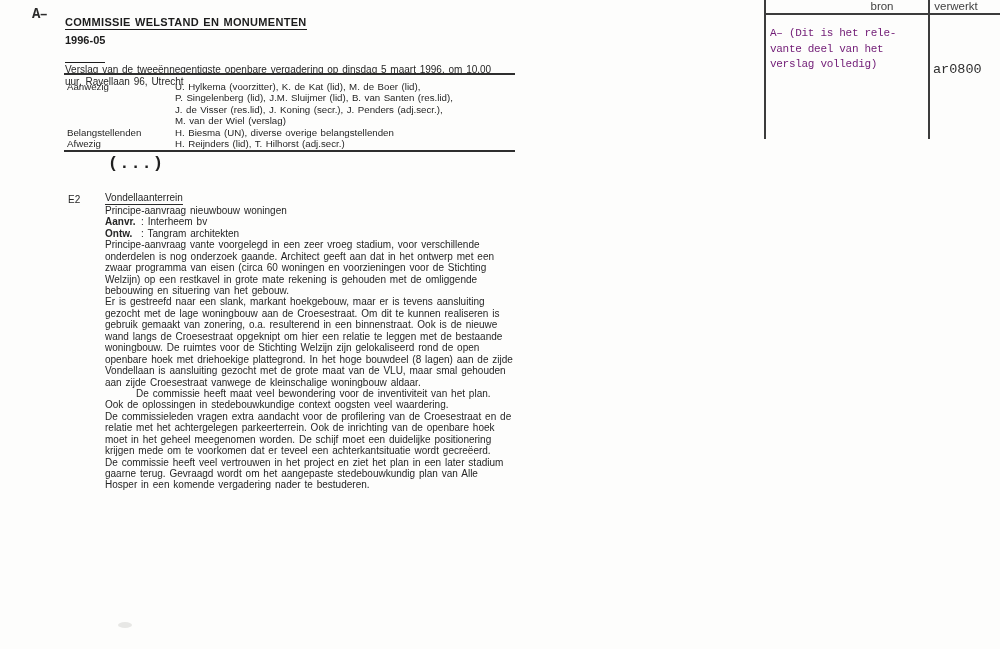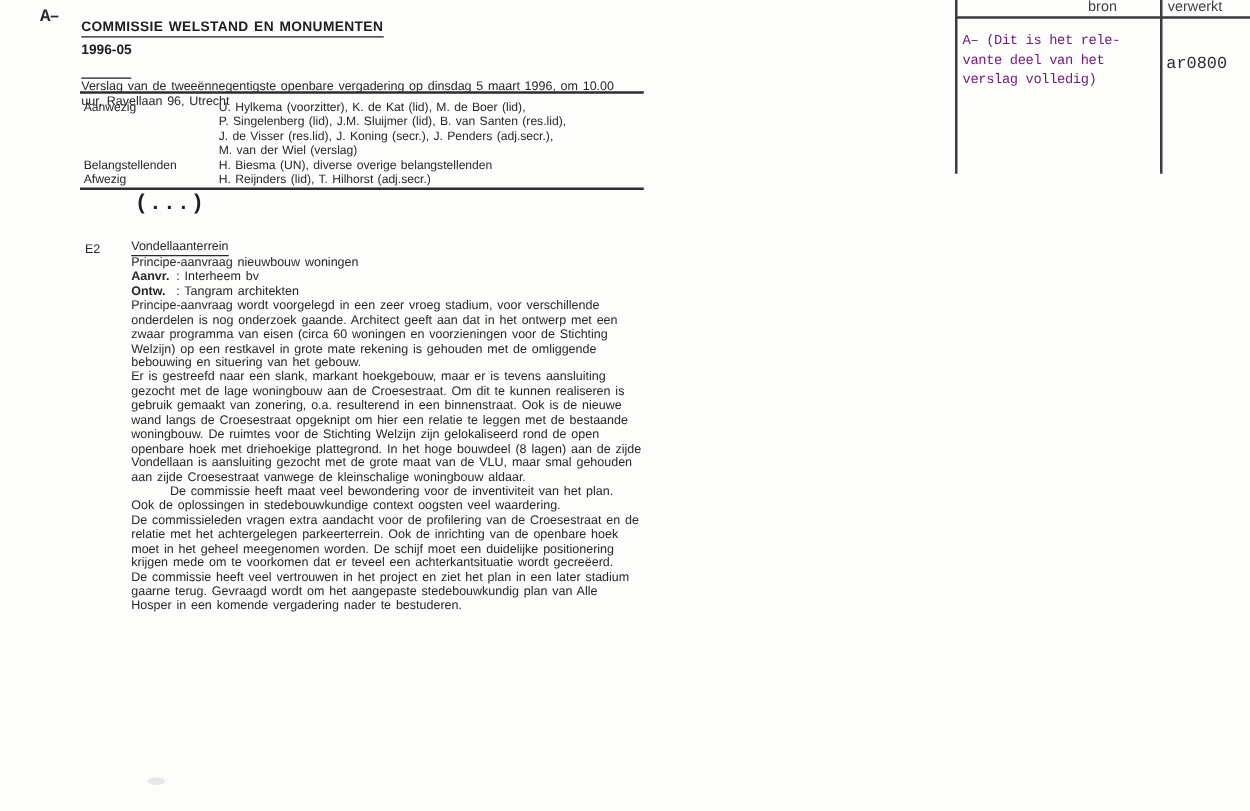--- a/index.html
+++ b/index.html
@@ -60,21 +60,21 @@
   .stamp-header { position: absolute; top: 0px; font-size: 11.5px; color: #3f3f3f; text-align: center; }
   .stamp-header-bron { left: 764px; width: 164px; padding-left: 36px; }
   .stamp-header-verwerkt { left: 928px; width: 56px; }
   .stamp-note {
     position: absolute; left: 770px; top: 26px;
     font-family: "Liberation Mono", "DejaVu Sans Mono", monospace;
     font-size: 11px; line-height: 15.5px; color: #701a75; letter-spacing: -0.3px;
   }
   .stamp-note div { white-space: nowrap; }
   .stamp-code {
-    position: absolute; left: 933px; top: 44px;
+    position: absolute; left: 933px; top: 62px;
     font-family: "Liberation Mono", "DejaVu Sans Mono", monospace;
     font-size: 13.5px; color: #2e2e2e;
   }
   
   .scan-speck {
     position: absolute; left: 118px; top: 622px; width: 14px; height: 6px;
     background: #d9d9d6; border-radius: 50%; opacity: 0.6;
   }
 </style>
 </head>
@@ -121,21 +121,21 @@
 
   <div class="omission">(...)</div>
 
   <div class="item-code">E2</div>
 
   <div class="agenda-item">
     <div><span class="item-title">Vondellaanterrein</span></div>
     <div>Principe-aanvraag nieuwbouw woningen</div>
     <div><span class="meta-label">Aanvr.</span><span>: </span><span>Interheem bv</span></div>
     <div><span class="meta-label">Ontw.</span><span>: </span><span>Tangram architekten</span></div>
-    <div class="body-line">Principe-aanvraag wordt voorgelegd in een zeer vroeg stadium, voor verschillende</div>
+    <div class="body-line">Principe-aanvraag vante voorgelegd in een zeer vroeg stadium, voor verschillende</div>
     <div class="body-line">onderdelen is nog onderzoek gaande. Architect geeft aan dat in het ontwerp met een</div>
     <div class="body-line">zwaar programma van eisen (circa 60 woningen en voorzieningen voor de Stichting</div>
     <div class="body-line">Welzijn) op een restkavel in grote mate rekening is gehouden met de omliggende</div>
     <div class="body-line">bebouwing en situering van het gebouw.</div>
     <div class="body-line">Er is gestreefd naar een slank, markant hoekgebouw, maar er is tevens aansluiting</div>
     <div class="body-line">gezocht met de lage woningbouw aan de Croesestraat. Om dit te kunnen realiseren is</div>
     <div class="body-line">gebruik gemaakt van zonering, o.a. resulterend in een binnenstraat. Ook is de nieuwe</div>
     <div class="body-line">wand langs de Croesestraat opgeknipt om hier een relatie te leggen met de bestaande</div>
     <div class="body-line">woningbouw. De ruimtes voor de Stichting Welzijn zijn gelokaliseerd rond de open</div>
     <div class="body-line">openbare hoek met driehoekige plattegrond. In het hoge bouwdeel (8 lagen) aan de zijde</div>

